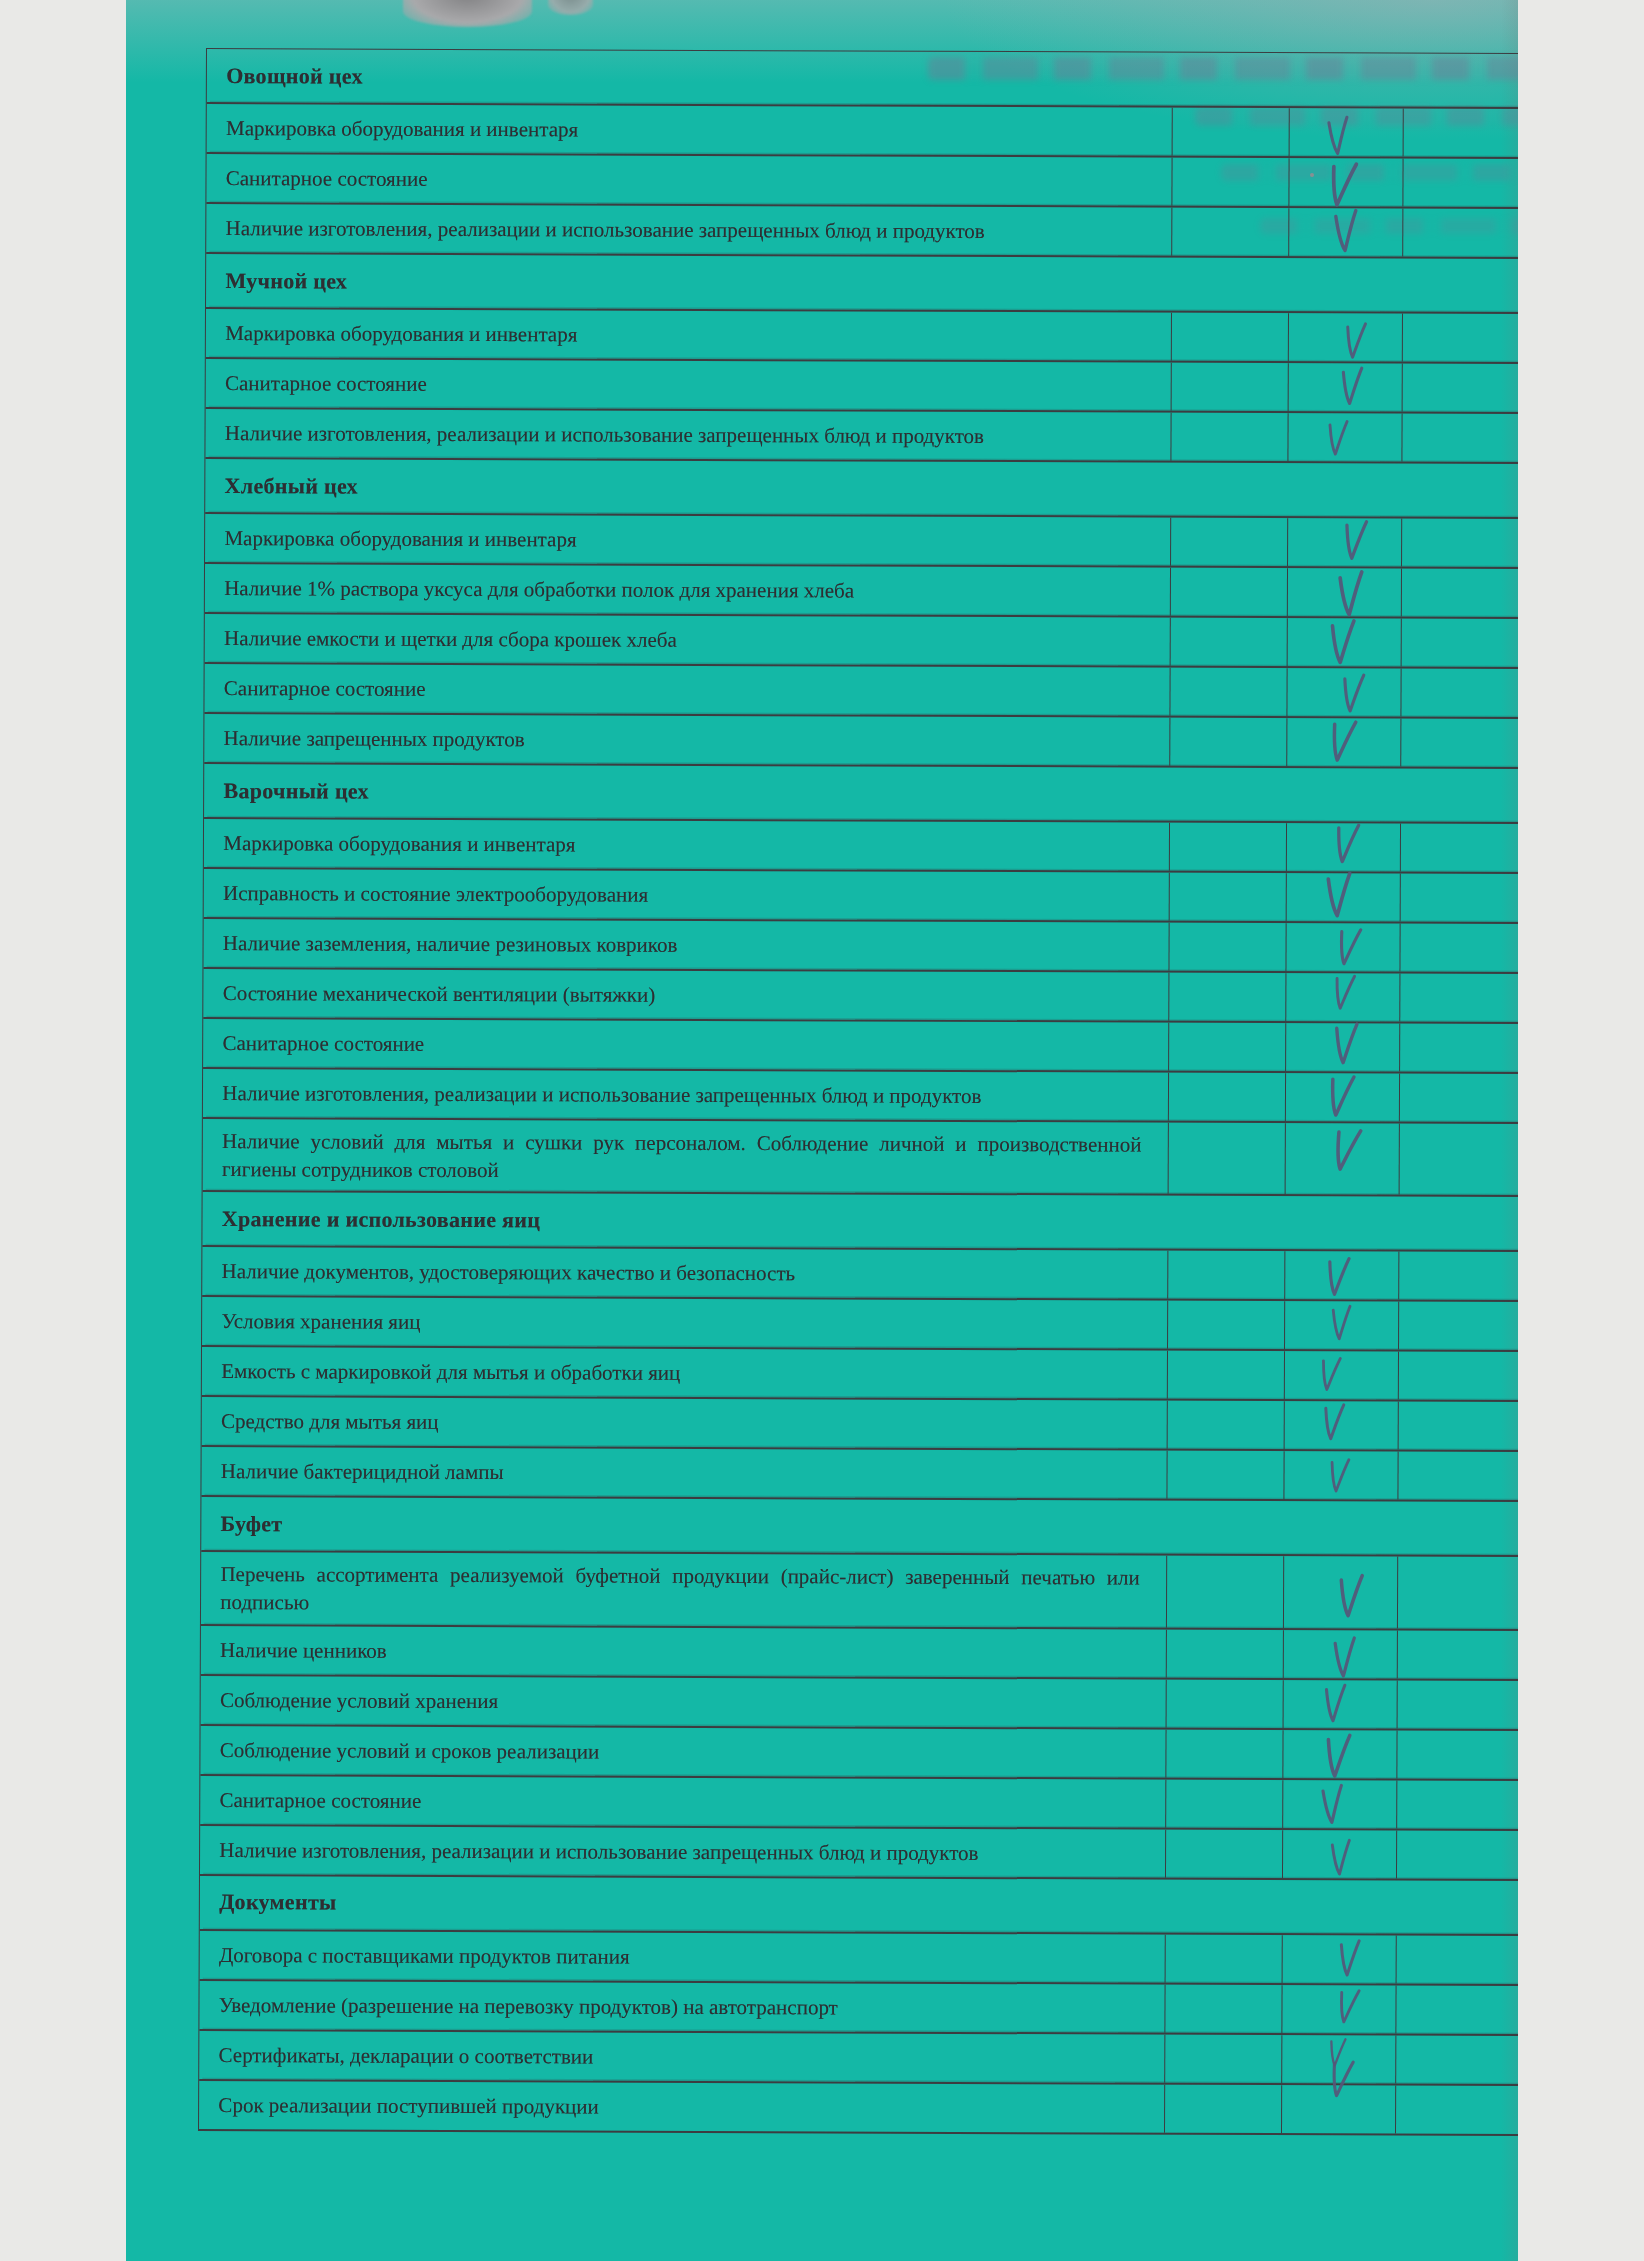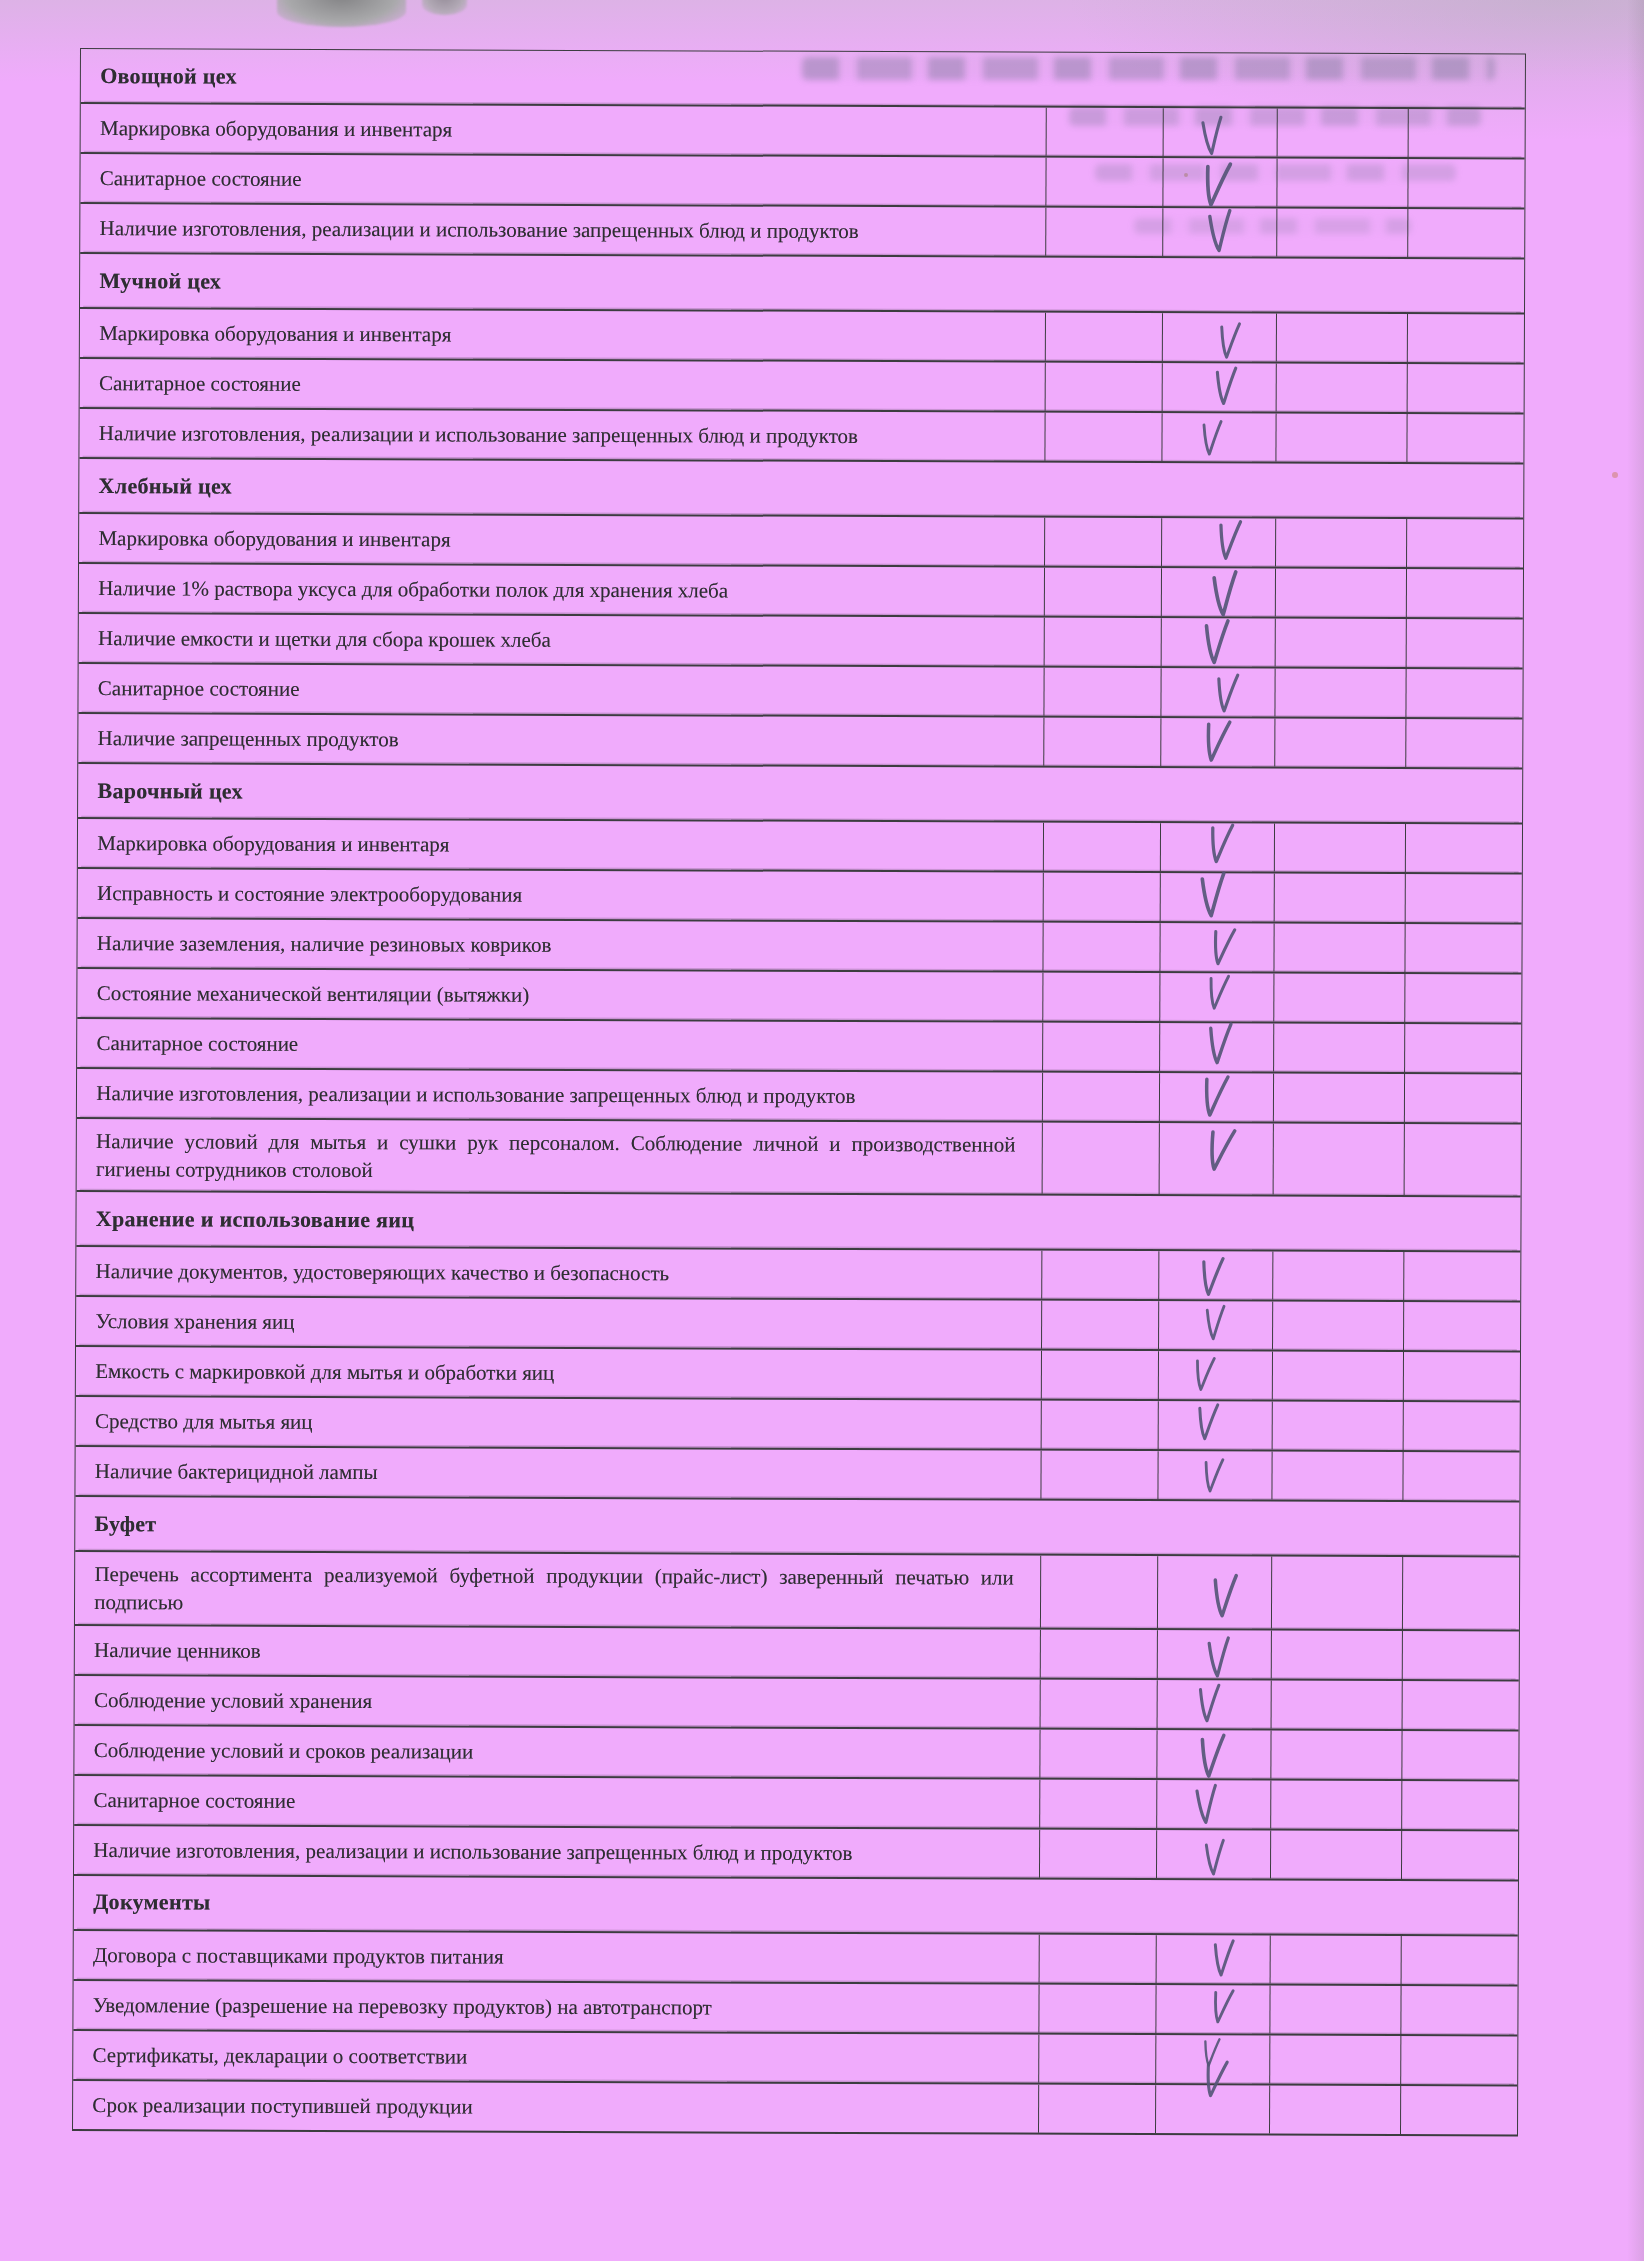--- a/index.html
+++ b/index.html
@@ -1,20 +1,20 @@
 <!DOCTYPE html>
 <html style="font-size:10.3px"><head>
 <meta charset="utf-8">
 <style>
   html,body{margin:0;padding:0;background:#e9e9e7;}
   .page{
     position:relative;
-    width:1644px;height:2261px;
+    width:1392px;height:2261px;
     margin:0 auto;
-    background:#f0abfc;
+    background:#14b8a6;
     overflow:hidden;
     font-family:"Liberation Serif","DejaVu Serif",serif;
     color:#2e2e32;
   }
   
   .top-wash{
     position:absolute;left:0;top:0;width:100%;height:97px;
     background:linear-gradient(180deg,rgba(190,190,195,0.38),rgba(190,190,195,0.0) 85%);
     pointer-events:none;
   }

